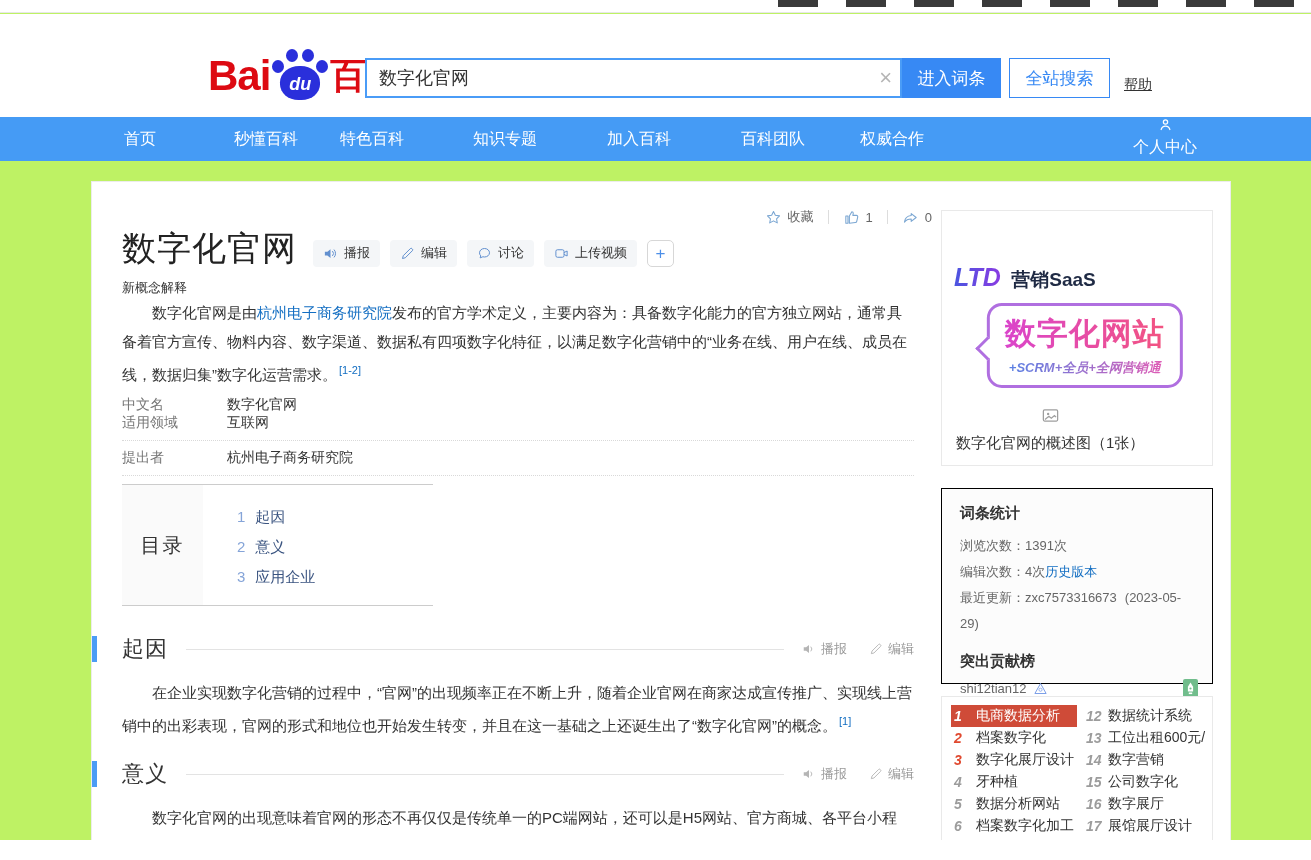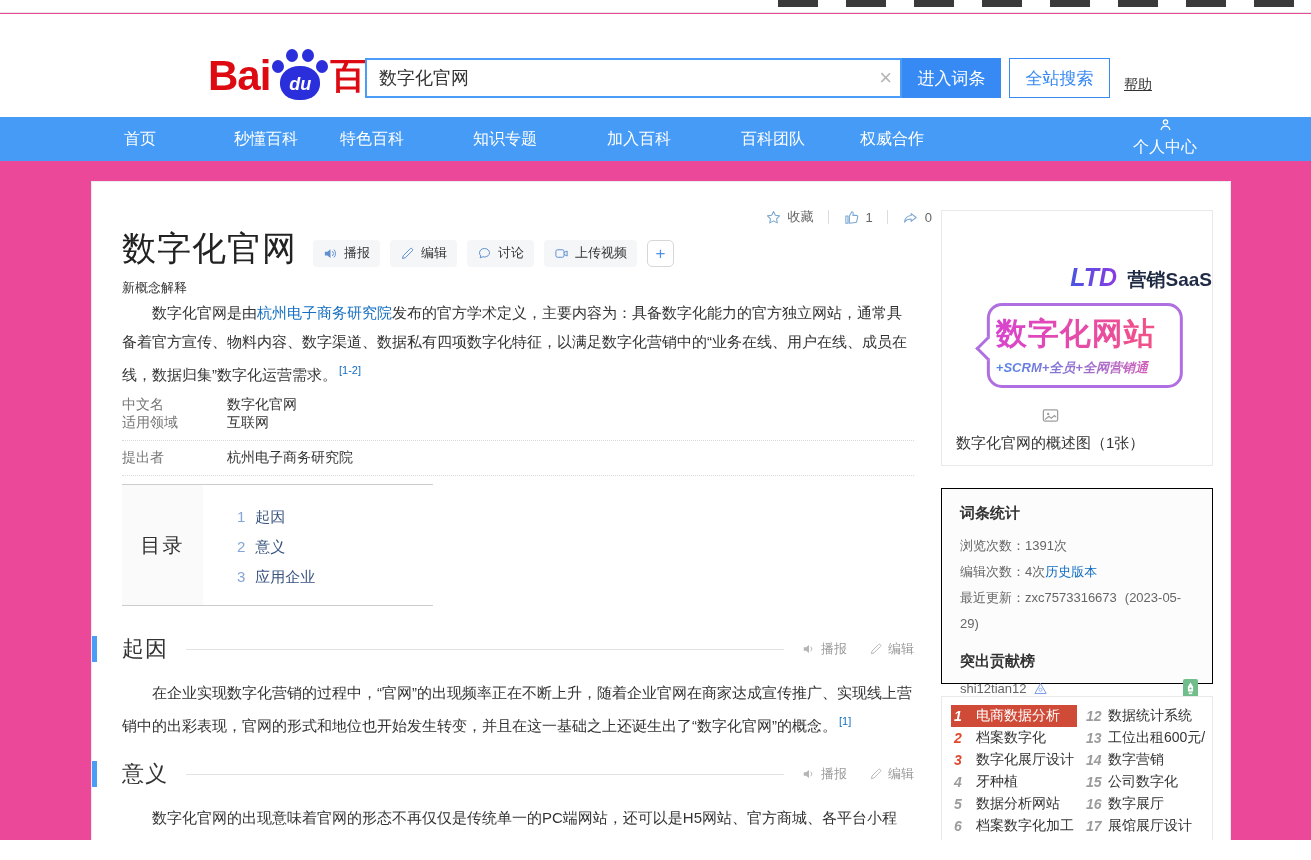--- a/index.html
+++ b/index.html
@@ -1,17 +1,17 @@
 <!DOCTYPE html>
 <html><head>
 <meta charset="utf-8">
 <style>
   * { margin:0; padding:0; box-sizing:border-box; }
   body { font-family:"Liberation Sans","DejaVu Sans",sans-serif; background:#fff; }
-  .screen { position:relative; width:1311px; height:840px; overflow:hidden; background:#ec4899; }
+  .screen { position:relative; width:1311px; height:840px; overflow:hidden; background:#bef264; }
 
   
   .browser-strip { position:absolute; left:0; top:0; width:1311px; height:13px; background:#fff; border-bottom:1px solid #e7e7e7; }
   .stubs { position:absolute; left:778px; top:0; display:flex; gap:28px; }
   .stub { width:40px; height:7px; background:#3a3a3a; }
 
   
   .site-header { position:absolute; left:0; top:14px; width:1311px; height:103px; background:#fff; }
   .logo { position:absolute; left:208px; top:34px; display:flex; align-items:center; cursor:pointer; }
   .logo-bai { font-size:42px; font-weight:800; color:#dd0a12; letter-spacing:-1px; }
@@ -81,24 +81,24 @@
   .sec-head h2 { font-size:22px; font-weight:400; color:#333; letter-spacing:1px; flex:none; }
   .hline { flex:1; height:1px; background:#e3e3e3; margin:0 18px; }
   .sec-tools { display:flex; gap:22px; flex:none; }
   .sec-tool { display:flex; align-items:center; gap:5px; font-size:13px; color:#999; cursor:pointer; }
   .sec-tool svg { width:14px; height:14px; color:#b5b5b5; }
   .sec p { margin-top:14px; font-size:15px; line-height:29px; color:#333; text-indent:2em; }
 
   
   .sidebar { position:absolute; left:849px; top:28px; width:272px; }
   .img-card { position:absolute; left:0; top:0; width:272px; height:256px; border:1px solid #e9e9e9; background:#fff; }
-  .ltd-row { position:absolute; top:52px; left:0; width:100%; text-align:right; }
+  .ltd-row { position:absolute; top:52px; left:12px; width:100%; text-align:left; }
   .ltd { font-size:25px; font-weight:900; font-style:italic; background:linear-gradient(90deg,#4a55e0,#8a3be2); -webkit-background-clip:text; background-clip:text; color:transparent; margin-right:6px; }
   .ltd-suffix { font-size:19px; font-weight:800; color:#1f2a44; }
-  .bubble { position:absolute; top:92px; left:50%; transform:translateX(-46%); width:196px; border:3px solid #b06fe0; border-radius:15px; padding:7px 6px 8px; text-align:left; background:#fff; }
+  .bubble { position:absolute; top:92px; left:50%; transform:translateX(-46%); width:196px; border:3px solid #b06fe0; border-radius:15px; padding:7px 6px 8px; text-align:center; background:#fff; }
   .bubble::before { content:""; position:absolute; left:-11px; top:34px; width:14px; height:14px; background:#fff; border-left:3px solid #b06fe0; border-bottom:3px solid #b06fe0; transform:rotate(45deg); }
   .bub-title { font-size:31px; font-weight:900; background:linear-gradient(90deg,#d944cf,#f4547c); -webkit-background-clip:text; background-clip:text; color:transparent; letter-spacing:1px; }
   .bub-sub { margin-top:4px; font-size:13px; font-weight:800; font-style:italic; background:linear-gradient(90deg,#4f84e8,#e85ab2); -webkit-background-clip:text; background-clip:text; color:transparent; }
   .caption { position:absolute; left:14px; bottom:12px; display:flex; align-items:center; gap:9px; font-size:15px; color:#333; cursor:pointer;flex-direction:column; }
   .caption svg { width:21px; height:19px; color:#9e9e9e; flex:none; }
 
   .stats-card { position:absolute; left:0; top:278px; width:272px; height:196px; border:1px solid #000000; background:#fcfcfc; padding:15px 18px; }
   .stats-card h3 { font-size:15px; color:#333; font-weight:700; margin-bottom:10px; }
   .srow { font-size:13px; color:#666; line-height:26px; }
   .hist { color:#136ec2; cursor:pointer; text-decoration:none; }

